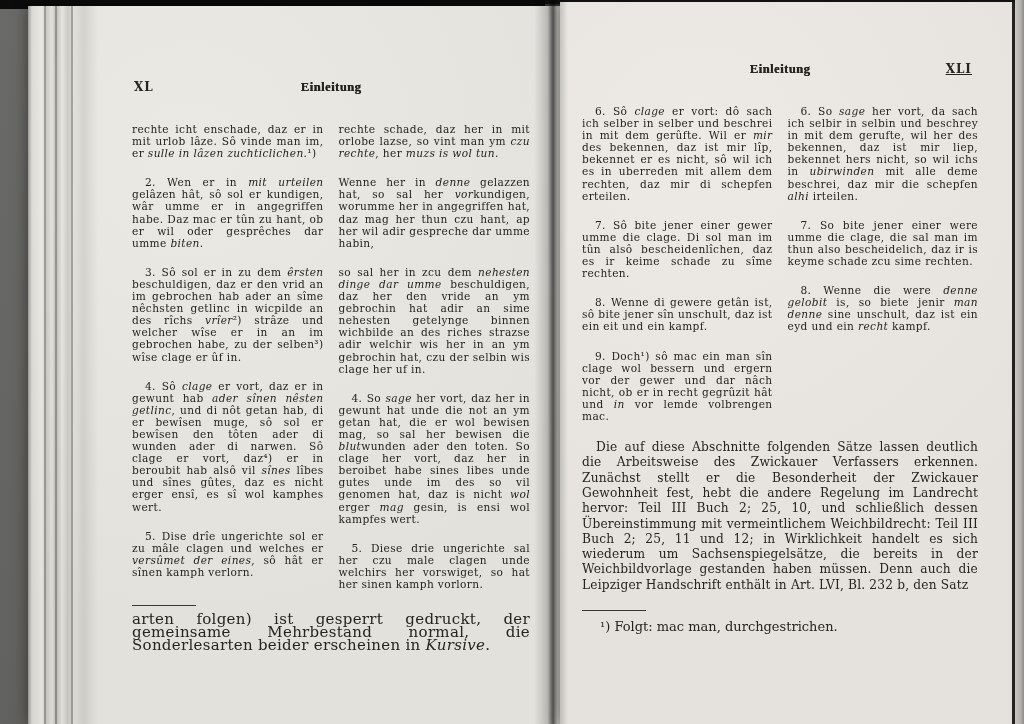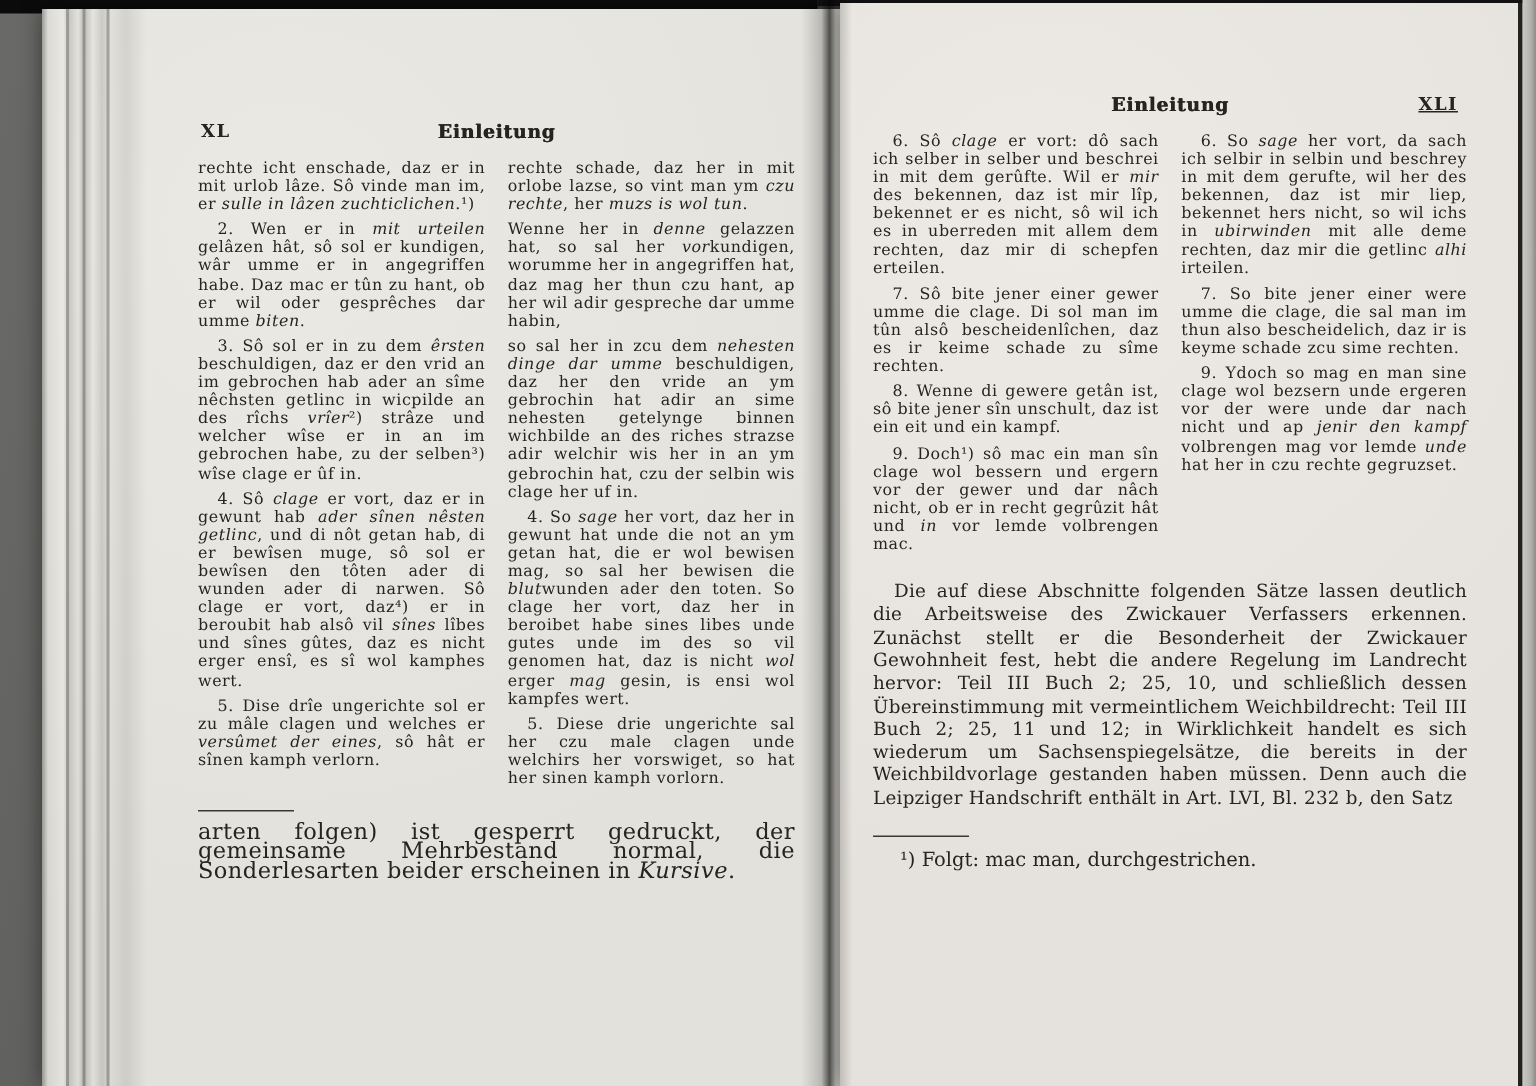--- a/index.html
+++ b/index.html
@@ -30,25 +30,25 @@
   .content{position:absolute;top:0;}
   .content-left{left:104px;width:398px;padding-top:74px;}
   .content-right{left:22px;width:396px;padding-top:60px;}
   .page-header{position:relative;height:16px;margin-bottom:10px;
                font-size:12px;font-weight:bold;}
   .pgnum{position:absolute;top:0;letter-spacing:1px;}
   .pgnum-left{left:2px;}
   .pgnum-right{right:6px;text-decoration:underline;}
   .running-title{position:absolute;left:50%;transform:translateX(-50%);top:0;
      font-weight:bold;letter-spacing:0.5px;font-size:12.5px;
-     text-shadow:0.4px 0 0 #26241f;}
+     text-shadow:0.4px 0 0 #26241f;font-family:Liberation Serif, serif;}
   .columns{display:flex;gap:15px;}
   .col{flex:1;min-width:0;text-align:justify;
        font-size:10.6px;line-height:12.1px;letter-spacing:0.035em;}
-  .para{margin:0 0 5px 0;}
+  .para{margin:17px 0 5px 0;}
   .para.ind{text-indent:13px;}
   .it{font-style:italic;}
 
   .fn-rule{width:64px;border-top:1.4px solid #3a3833;margin:10px 0 7px 0;}
   .fn-intro{margin:0 0 7px 0;font-size:15px;line-height:13px;text-align:justify;
             letter-spacing:0.02em;}
   .fn-grid{display:grid;grid-template-columns:47% 53%;row-gap:3px;
            font-size:10.6px;line-height:12px;padding-left:18px;}
   .fn-item{white-space:nowrap;}
   .fn-label{letter-spacing:0;}
@@ -112,23 +112,23 @@
         <span class="pgnum pgnum-right">XLI</span>
       </div>
       <div class="columns">
         <div class="col">
             <p class="para ind"><span>6. Sô </span><span class="it">clage</span><span> er vort: dô sach ich selber in selber und beschrei in mit dem gerûfte. Wil er </span><span class="it">mir</span><span> des bekennen, daz ist mir lîp, bekennet er es nicht, sô wil ich es in uberreden mit allem dem rechten, daz mir di schepfen erteilen.</span></p>
             <p class="para ind"><span>7. Sô bite jener einer gewer umme die clage. Di sol man im tûn alsô bescheidenlîchen, daz es ir keime schade zu sîme rechten.</span></p>
             <p class="para ind"><span>8. Wenne di gewere getân ist, sô bite jener sîn unschult, daz ist ein eit und ein kampf.</span></p>
             <p class="para ind"><span>9. Doch¹) sô mac ein man sîn clage wol bessern und ergern vor der gewer und dar nâch nicht, ob er in recht gegrûzit hât und </span><span class="it">in</span><span> vor lemde volbrengen mac.</span></p>
           </div>
         <div class="col">
-            <p class="para ind"><span>6. So </span><span class="it">sage</span><span> her vort, da sach ich selbir in selbin und beschrey in mit dem gerufte, wil her des bekennen, daz ist mir liep, bekennet hers nicht, so wil ichs in </span><span class="it">ubirwinden</span><span> mit alle deme rechten, daz mir die getlinc </span><span class="it">alhi</span><span> irteilen.</span></p>
+            <p class="para ind"><span>6. So </span><span class="it">sage</span><span> her vort, da sach ich selbir in selbin und beschrey in mit dem gerufte, wil her des bekennen, daz ist mir liep, bekennet hers nicht, so wil ichs in </span><span class="it">ubirwinden</span><span> mit alle deme beschrei, daz mir die schepfen </span><span class="it">alhi</span><span> irteilen.</span></p>
             <p class="para ind"><span>7. So bite jener einer were umme die clage, die sal man im thun also bescheidelich, daz ir is keyme schade zcu sime rechten.</span></p>
-            <p class="para ind"><span>9. Ydoch so mag en man sine clage wol bezsern unde ergeren vor der were unde dar nach nicht und ap </span><span class="it">jenir den kampf</span><span> volbrengen mag vor lemde </span><span class="it">unde</span><span> hat her in czu rechte gegruzset.</span></p>
+            <p class="para ind"><span>8. Wenne die were </span><span class="it">denne gelobit</span><span> is, so biete jenir </span><span class="it">man denne</span><span> sine unschult, daz ist ein eyd und ein </span><span class="it">recht</span><span> kampf.</span></p>
           </div>
       </div>
       <p class="bottom-para">Die auf diese Abschnitte folgenden Sätze lassen deutlich die Arbeitsweise des Zwickauer Verfassers erkennen. Zunächst stellt er die Besonderheit der Zwickauer Gewohnheit fest, hebt die andere Regelung im Landrecht hervor: Teil III Buch 2; 25, 10, und schließlich dessen Übereinstimmung mit vermeintlichem Weichbildrecht: Teil III Buch 2; 25, 11 und 12; in Wirklichkeit handelt es sich wiederum um Sachsenspiegelsätze, die bereits in der Weichbildvorlage gestanden haben müssen. Denn auch die Leipziger Handschrift enthält in Art. LVI, Bl. 232 b, den Satz</p>
       <div class="fn-rule fn-rule-right"></div>
       <div class="fn-single">
           <div class="fn-item"><span class="fn-label">¹) </span><span>Folgt: mac man, durchgestrichen.</span></div>
         </div>
     </div>
   </div>
 

